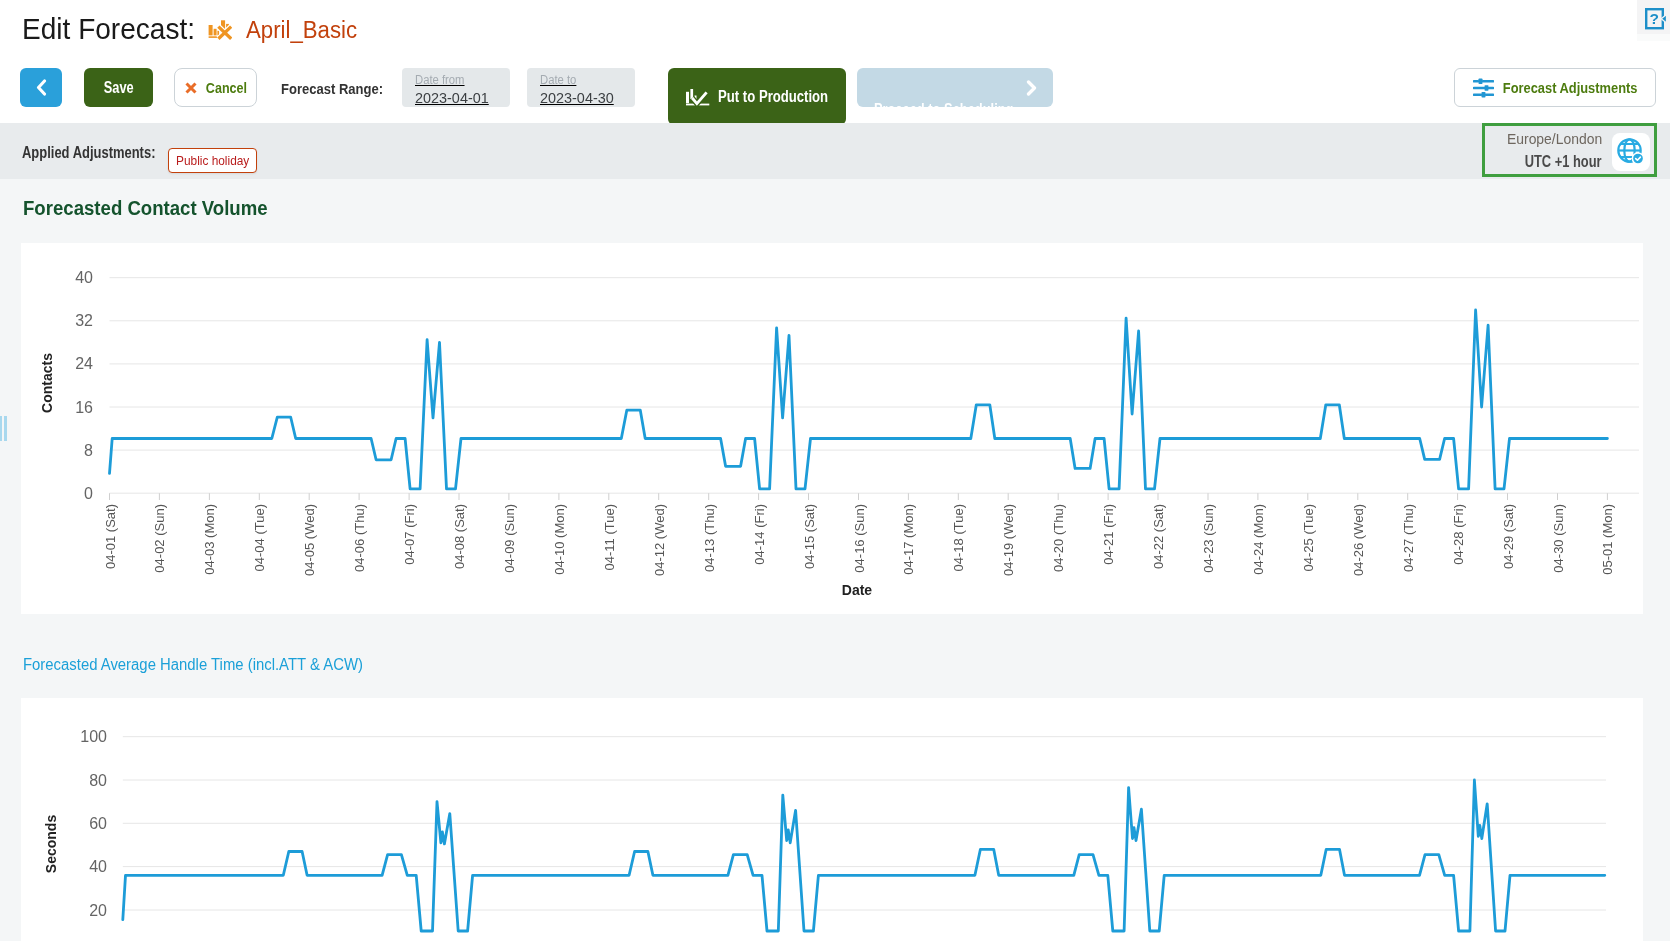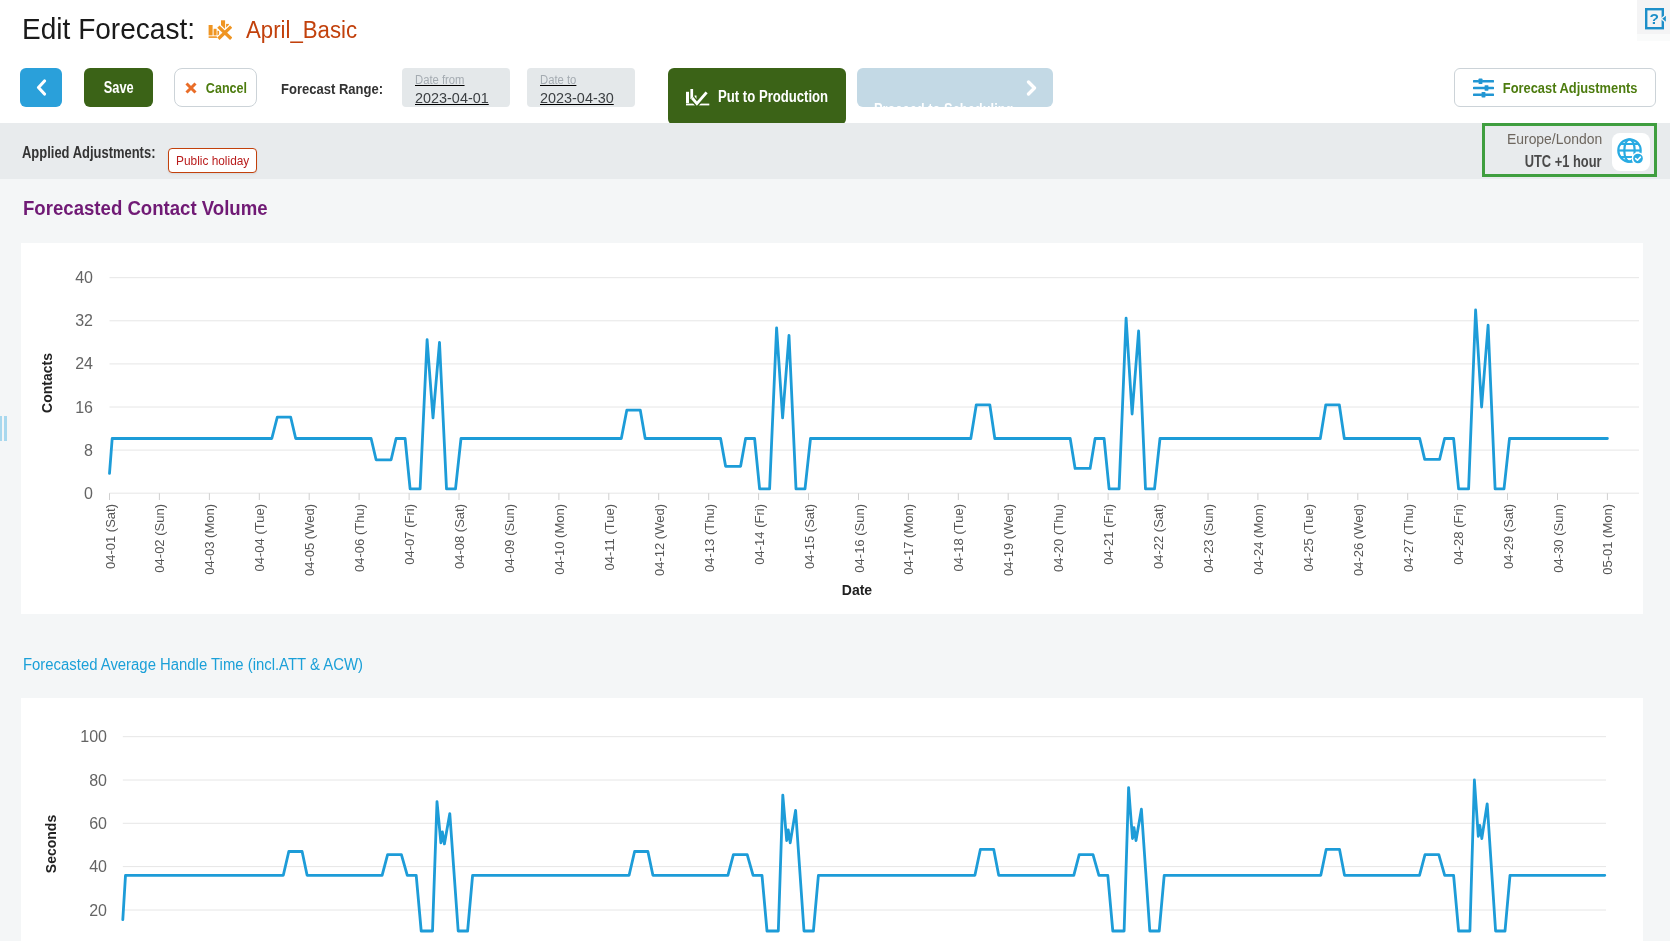--- a/index.html
+++ b/index.html
@@ -142,21 +142,21 @@
 <line x1="2.3" y1="13.5" x2="24.7" y2="13.5"></line>
 <path d="M4.2 7 H22.8 M4.2 20 H22.8"></path>
 </g>
 <circle cx="22" cy="21.5" r="5.6" fill="#29abe2" stroke="#ffffff" stroke-width="1.5"></circle>
 <path d="M19.7 21.6 L21.4 23.2 L24.4 20.1" stroke="#ffffff" stroke-width="1.6" fill="none" stroke-linecap="round" stroke-linejoin="round"></path>
 </svg>
   </div>
 
 <div class="abs" style="left:0;top:179px;width:1670px;height:762px;background:#f4f6f7;"></div>
 
-<div class="abs" style="left:23px;top:197px;font-size:20px;font-weight:bold;color:#701a75;"><span class="cond" style="transform:scaleX(0.93);transform-origin:left;">Forecasted Contact Volume</span></div>
+<div class="abs" style="left:23px;top:197px;font-size:20px;font-weight:bold;color:#14532d;"><span class="cond" style="transform:scaleX(0.93);transform-origin:left;">Forecasted Contact Volume</span></div>
 <div class="abs" style="left:21px;top:243px;width:1622px;height:371px;background:#ffffff;">
 <svg width="1622" height="371" viewBox="0 0 1622 371" style="position:absolute;left:0;top:0">
 <line x1="88.5" y1="250.2" x2="1618" y2="250.2" stroke="#e6e6e6" stroke-width="1"></line>
 <line x1="88.5" y1="207.1" x2="1618" y2="207.1" stroke="#e6e6e6" stroke-width="1"></line>
 <line x1="88.5" y1="164.0" x2="1618" y2="164.0" stroke="#e6e6e6" stroke-width="1"></line>
 <line x1="88.5" y1="120.9" x2="1618" y2="120.9" stroke="#e6e6e6" stroke-width="1"></line>
 <line x1="88.5" y1="77.8" x2="1618" y2="77.8" stroke="#e6e6e6" stroke-width="1"></line>
 <line x1="88.5" y1="34.7" x2="1618" y2="34.7" stroke="#e6e6e6" stroke-width="1"></line>
 <text x="72" y="255.7" text-anchor="end" font-size="16" fill="#646464">0</text>
 <text x="72" y="212.6" text-anchor="end" font-size="16" fill="#646464">8</text>

